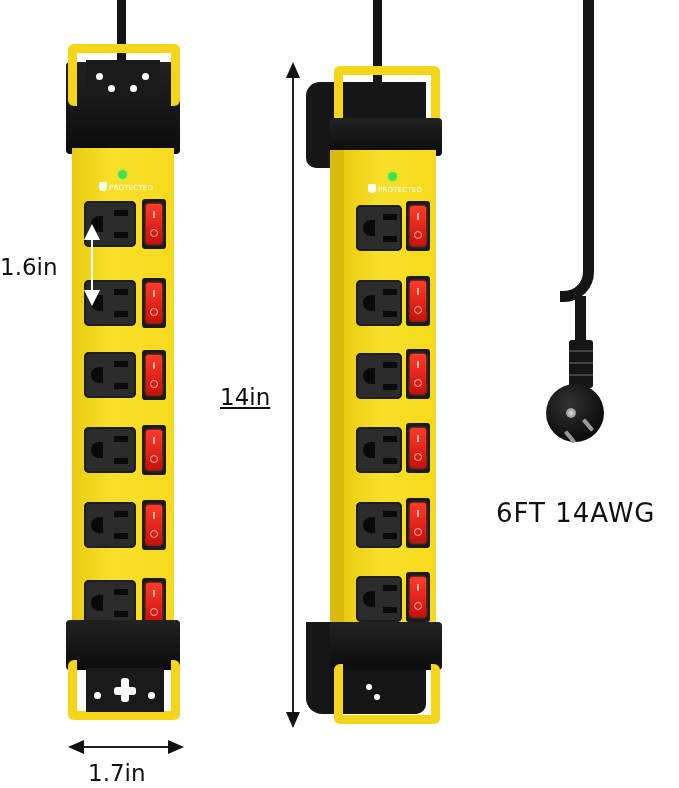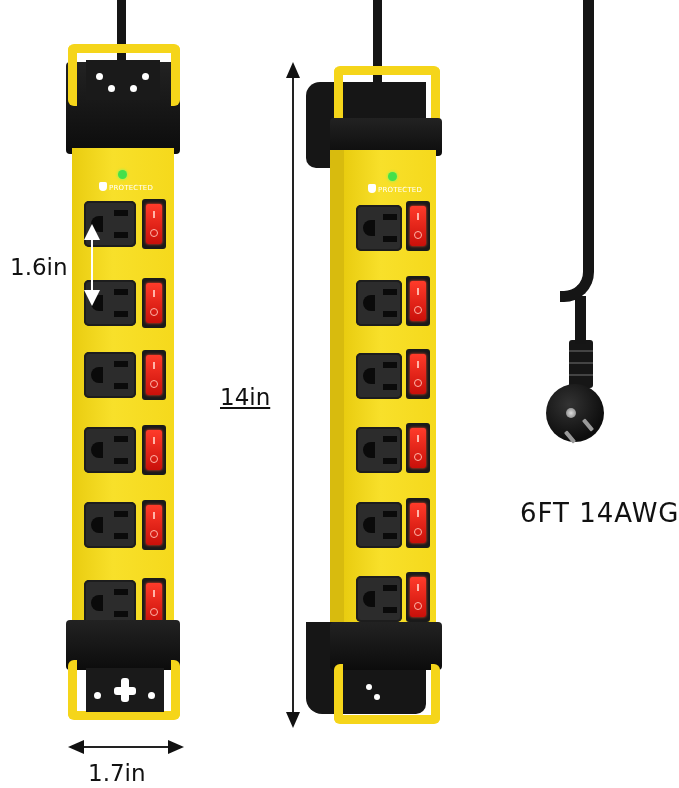--- a/index.html
+++ b/index.html
@@ -132,21 +132,21 @@
     <div class="hole" style="left:62px; top:24px; width:7px; height:7px;"></div>
     <div style="position:absolute; left:28px; top:10px; width:22px; height:8px; background:#fff; border-radius:3px; top:19px;"></div>
     <div style="position:absolute; left:35px; top:10px; width:8px; height:24px; background:#fff; border-radius:3px;"></div>
   </div>
 
   <div class="vline" style="left:91px; top:232px; height:64px; background:#fff; width:2px;"></div>
   <div class="warr-up" style="left:84px; top:224px;"></div>
   <div class="warr-down" style="left:84px; top:290px;"></div>
 </div>
 
-<div class="label" style="left:0px; top:254px;margin-left:10px;">1.6in</div>
+<div class="label" style="left:0px; top:254px;">1.6in</div>
 
 <div class="hline" style="left:80px; top:746px; width:96px;"></div>
 <div class="arr-left" style="left:68px; top:740px;"></div>
 <div class="arr-right" style="left:168px; top:740px;"></div>
 <div class="label" style="left:88px; top:760px;">1.7in</div>
 
 <div class="vline" style="left:292px; top:76px; height:640px;"></div>
 <div class="arr-up" style="left:286px; top:62px;"></div>
 <div class="arr-down" style="left:286px; top:712px;"></div>
 <div class="label" style="left:220px; top:384px;text-decoration:underline;">14in</div>
@@ -252,13 +252,13 @@
       <span style="top:22px;"></span>
       <span style="top:34px;"></span>
   </div>
   <div class="cord" style="left:575px; top:296px; width:11px; height:48px;"></div>
   <div class="plughead" style="left:546px; top:384px;">
     <div style="position:absolute; left:20px; top:24px; width:10px; height:10px; border-radius:50%; background:radial-gradient(circle,#ddd,#777);"></div>
     <div style="position:absolute; left:40px; top:34px; width:4px; height:14px; background:#999; transform:rotate(-40deg); border-radius:1px;"></div>
     <div style="position:absolute; left:30px; top:42px; width:4px; height:14px; background:#999; transform:rotate(-40deg); border-radius:1px; top:46px; left:22px;"></div>
   </div>
 </div>
-<div class="label" style="left:496px; top:498px; font-size:26px; letter-spacing:1px;margin-left:24px;">6FT 14AWG</div>
+<div class="label" style="left:496px; top:498px; font-size:26px; letter-spacing:1px;">6FT 14AWG</div>
 
 </body></html>

